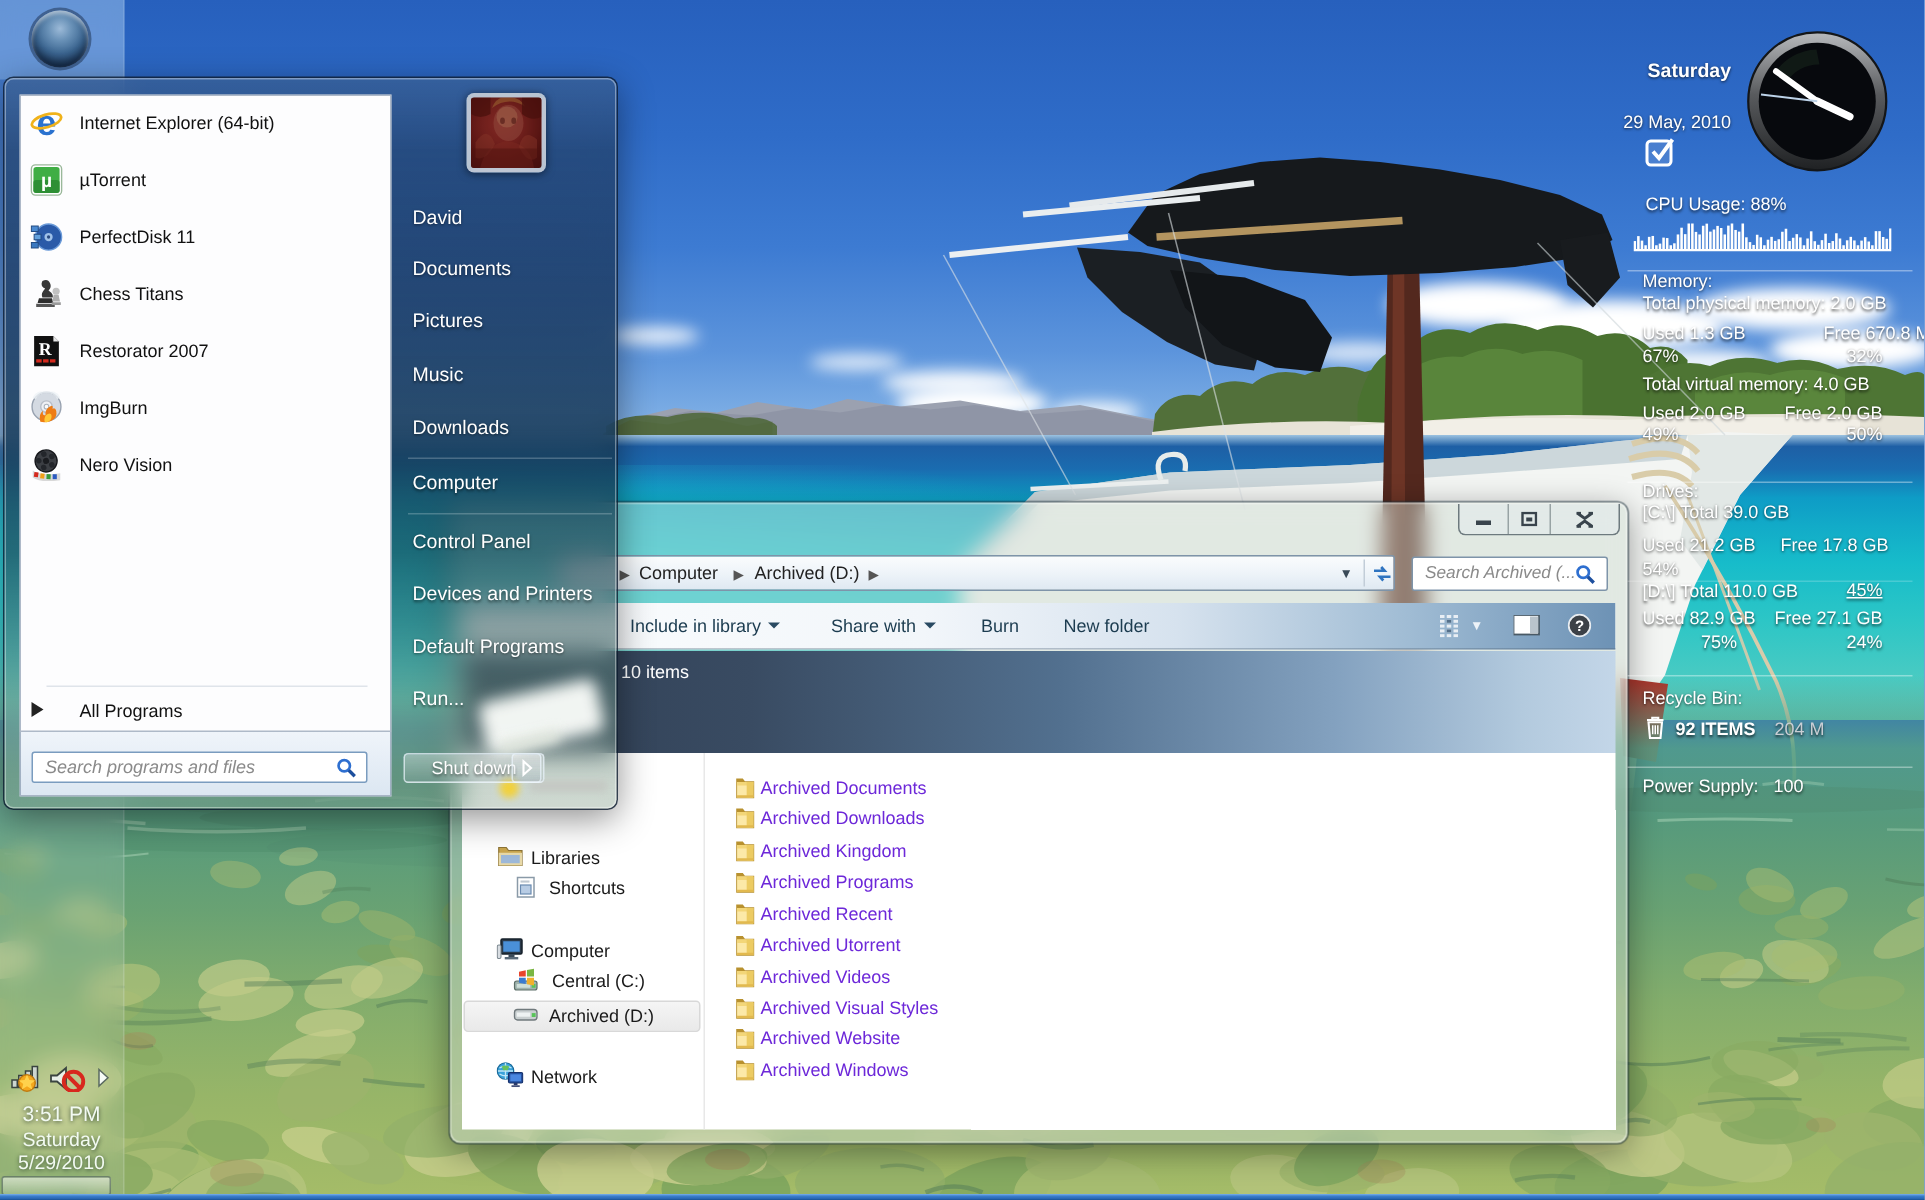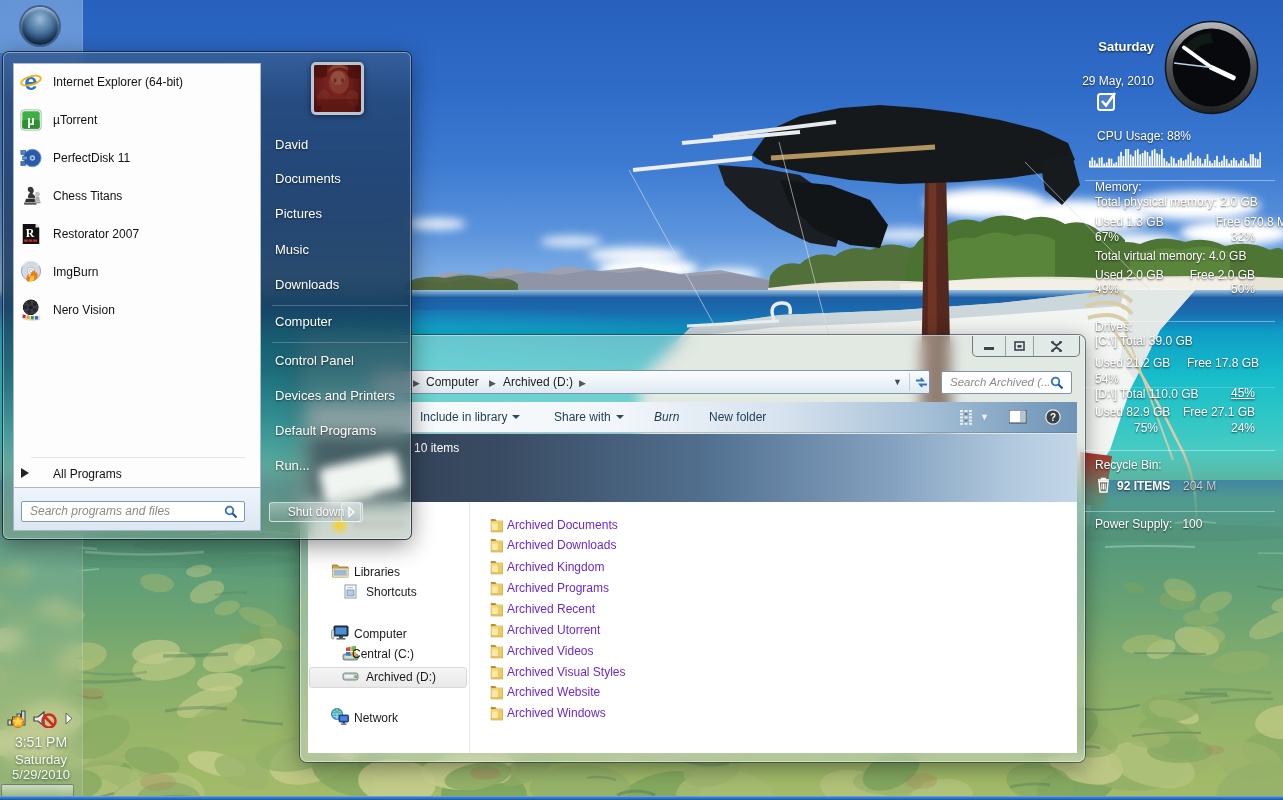--- a/index.html
+++ b/index.html
@@ -434,21 +434,21 @@
         <path d="M2,5.5 h7 l-2.2,-2.5 M13,9.5 h-7 l2.2,2.5" fill="none" stroke="#2f74c0" stroke-width="1.8"></path>
       </svg>
     </div>
   <div class="abs" id="searchbox">Search Archived (...<svg style="position:absolute;right:7px;top:4px" width="14" height="14" viewBox="0 0 14 14">
         <circle cx="5.5" cy="5.5" r="3.8" fill="none" stroke="#2e6fd0" stroke-width="1.8"></circle>
         <line x1="8.5" y1="8.5" x2="12.5" y2="12.5" stroke="#1d4f9e" stroke-width="2.2"></line>
       </svg></div>
   <div class="abs" id="toolbar">
       <span class="tbi" style="left:112px;">Include in library<span class="tbarrow"></span></span>
       <span class="tbi" style="left:246px;">Share with<span class="tbarrow"></span></span>
-      <span class="tbi" style="left:346px;font-style:italic;">Burn</span>
+      <span class="tbi" style="left:346px;">Burn</span>
       <span class="tbi" style="left:401px;">New folder</span>
       <svg style="position:absolute;left:652px;top:8px" width="12" height="15" viewBox="0 0 12 15">
         <g fill="#e8eef4">
           <rect x="0" y="0" width="3" height="2"></rect>
           <rect x="0" y="3.2" width="3" height="2"></rect>
           <rect x="0" y="6.4" width="3" height="2"></rect>
           <rect x="0" y="9.6" width="3" height="2"></rect>
           <rect x="0" y="12.8" width="3" height="2"></rect>
           <rect x="4.5" y="0" width="3" height="2"></rect>
           <rect x="4.5" y="3.2" width="3" height="2"></rect>
@@ -506,21 +506,21 @@
         <rect x="1" y="9" width="15" height="6" rx="1.5" fill="#9fb3ad" stroke="#5c6e68" stroke-width=".8"></rect>
         <rect x="2.5" y="11" width="9" height="2.5" fill="#cfe0da"></rect>
         <rect x="12.5" y="11" width="2.5" height="2.5" fill="#58c458"></rect>
         <g transform="translate(3,0)">
           <path d="M1,2.8 L5.5,1.8 V6 H1 Z" fill="#e8452c"></path>
           <path d="M6.3,1.6 L11,0.8 V6 H6.3 Z" fill="#7ab642"></path>
           <path d="M1,6.9 H5.5 V11 L1,10.2 Z" fill="#3a7bd0"></path>
           <path d="M6.3,6.9 H11 V12 L6.3,11.2 Z" fill="#f0b02c"></path>
         </g>
       </svg>
-    <div class="sbitem" style="left:44px;top:145px;">Central (C:)</div>
+    <div class="sbitem" style="left:60px;top:145px;">Central (C:)</div>
     <div style="position:absolute;left:1px;top:165px;width:156px;height:19px;border:1px solid #d8d8d8;border-radius:3px;background:linear-gradient(180deg,#f5f5f5,#e9e9e9);"></div>
     <svg style="position:absolute;left:34px;top:168px" width="17" height="13" viewBox="0 0 17 13">
         <rect x="1" y="3" width="15" height="7" rx="2" fill="#c9cfd0" stroke="#70797c" stroke-width=".9"></rect>
         <rect x="2.5" y="5" width="9" height="2.8" fill="#eef2f2"></rect>
         <rect x="12.5" y="5.4" width="2.6" height="2.6" fill="#58c458"></rect>
       </svg>
     <div class="sbitem" style="left:58px;top:168px;">Archived (D:)</div>
     <svg style="position:absolute;left:23px;top:206px" width="18" height="17" viewBox="0 0 18 17">
         <circle cx="6" cy="6" r="5.5" fill="#3aa2da" stroke="#1a6a9a" stroke-width=".8"></circle>
         <path d="M2,4 q4,-2.5 8,0 M2,8 q4,2.5 8,0 M6,0.5 v11 M1,6 h10" stroke="#bfe6f8" stroke-width=".9" fill="none"></path>

